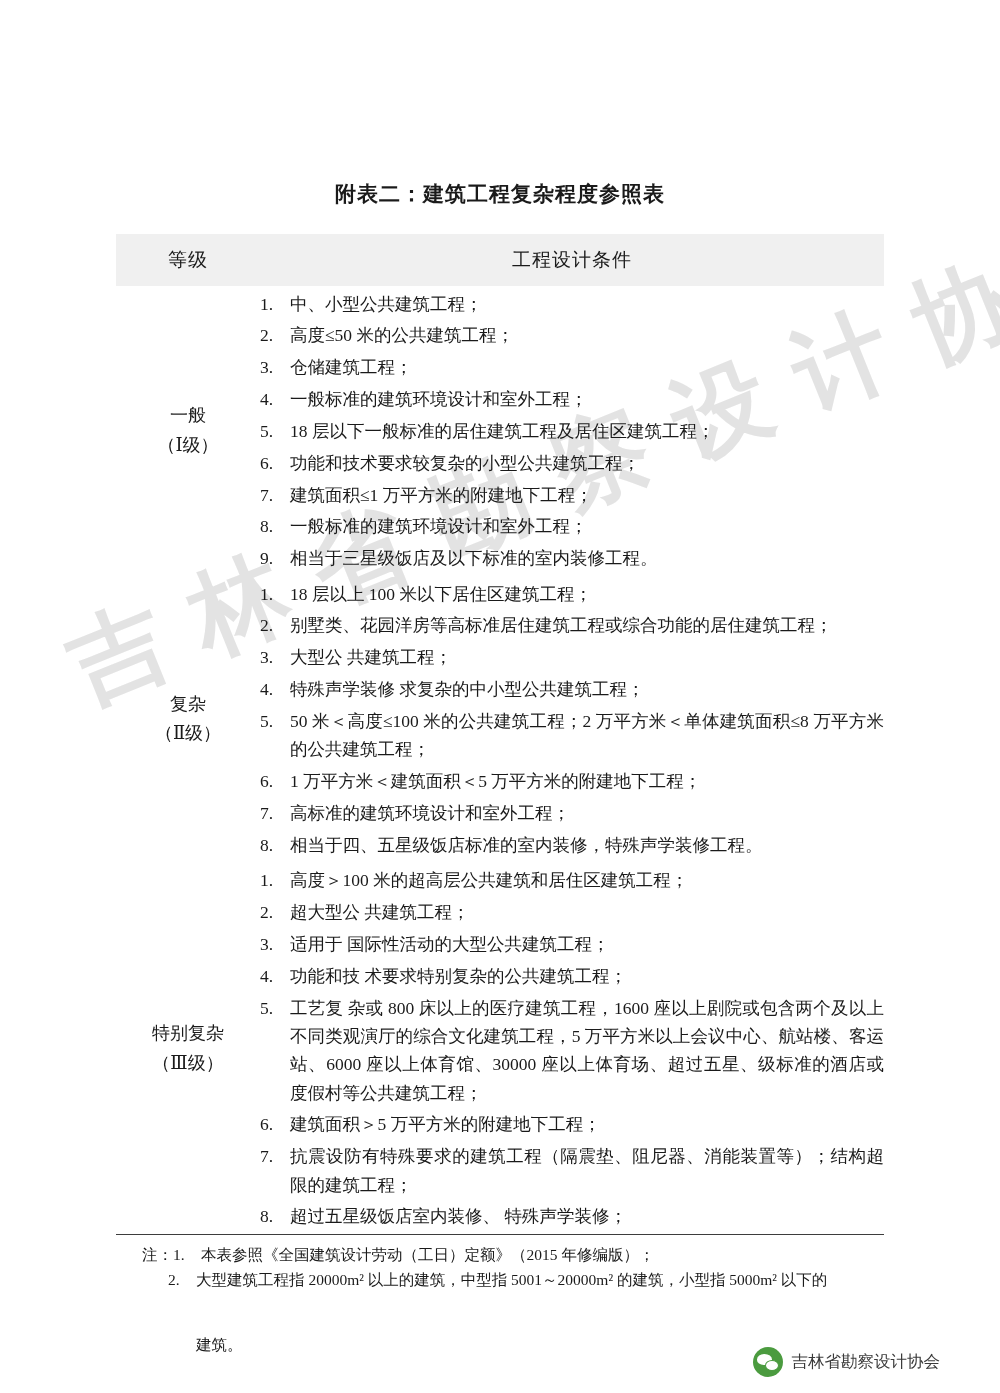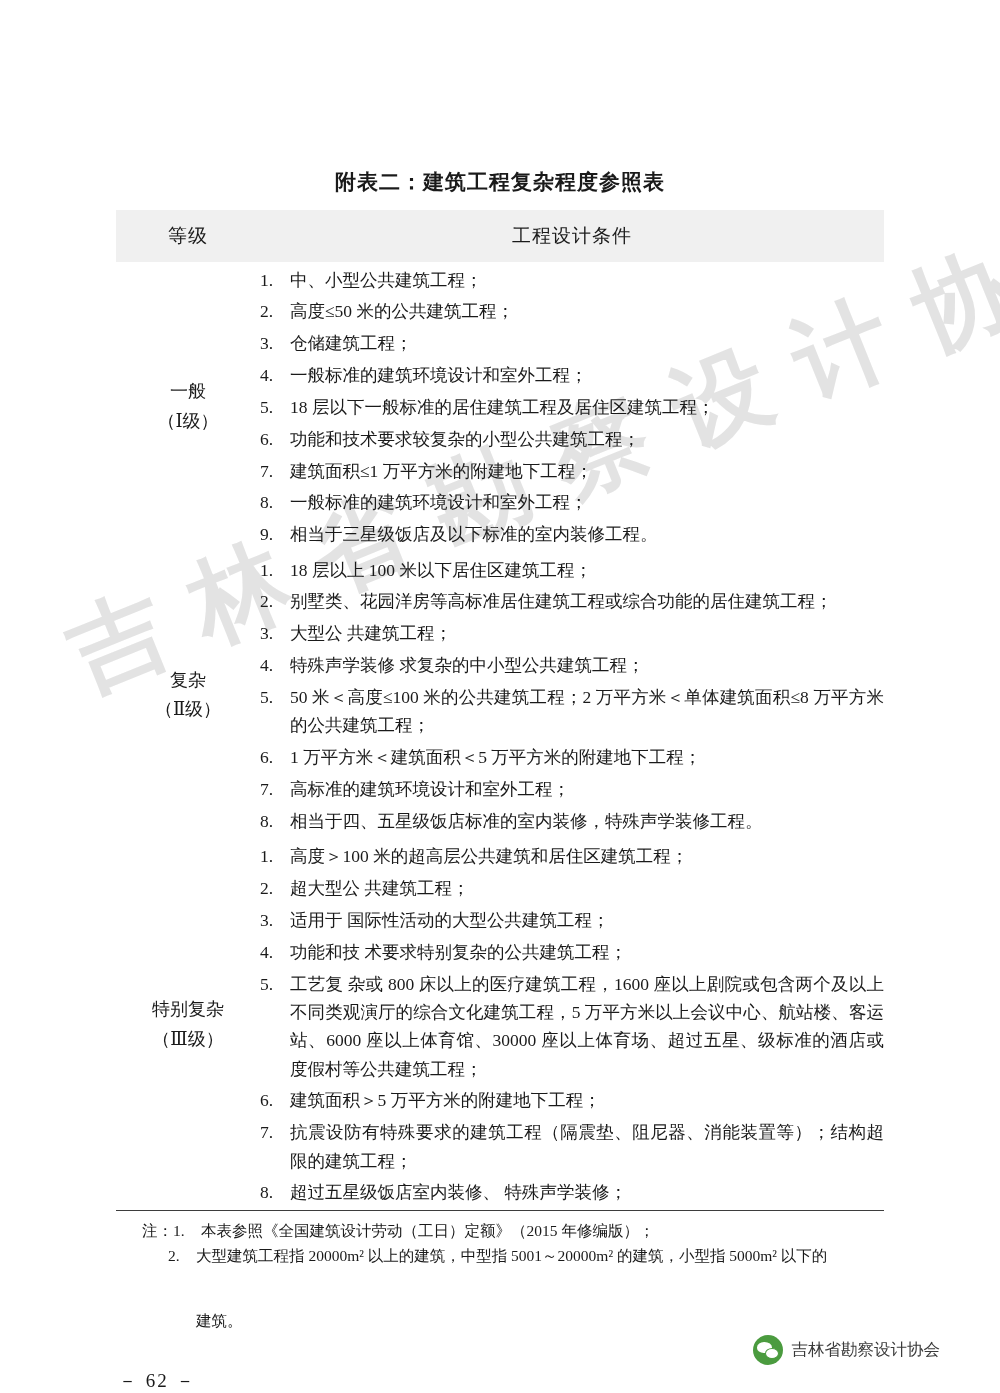--- a/index.html
+++ b/index.html
@@ -45,21 +45,21 @@
 
   .content {
     position: relative;
     z-index: 1;
   }
 
   .doc-title {
     text-align: center;
     font-size: 21px;
     font-weight: bold;
-    margin: 0;
+    margin: 12px;
     padding: 168px 0 14px 0;
     letter-spacing: 1px;
   }
 
   table.main {
     border-collapse: collapse;
     width: 768px;
     margin: 0 auto;
     table-layout: fixed;
   }

